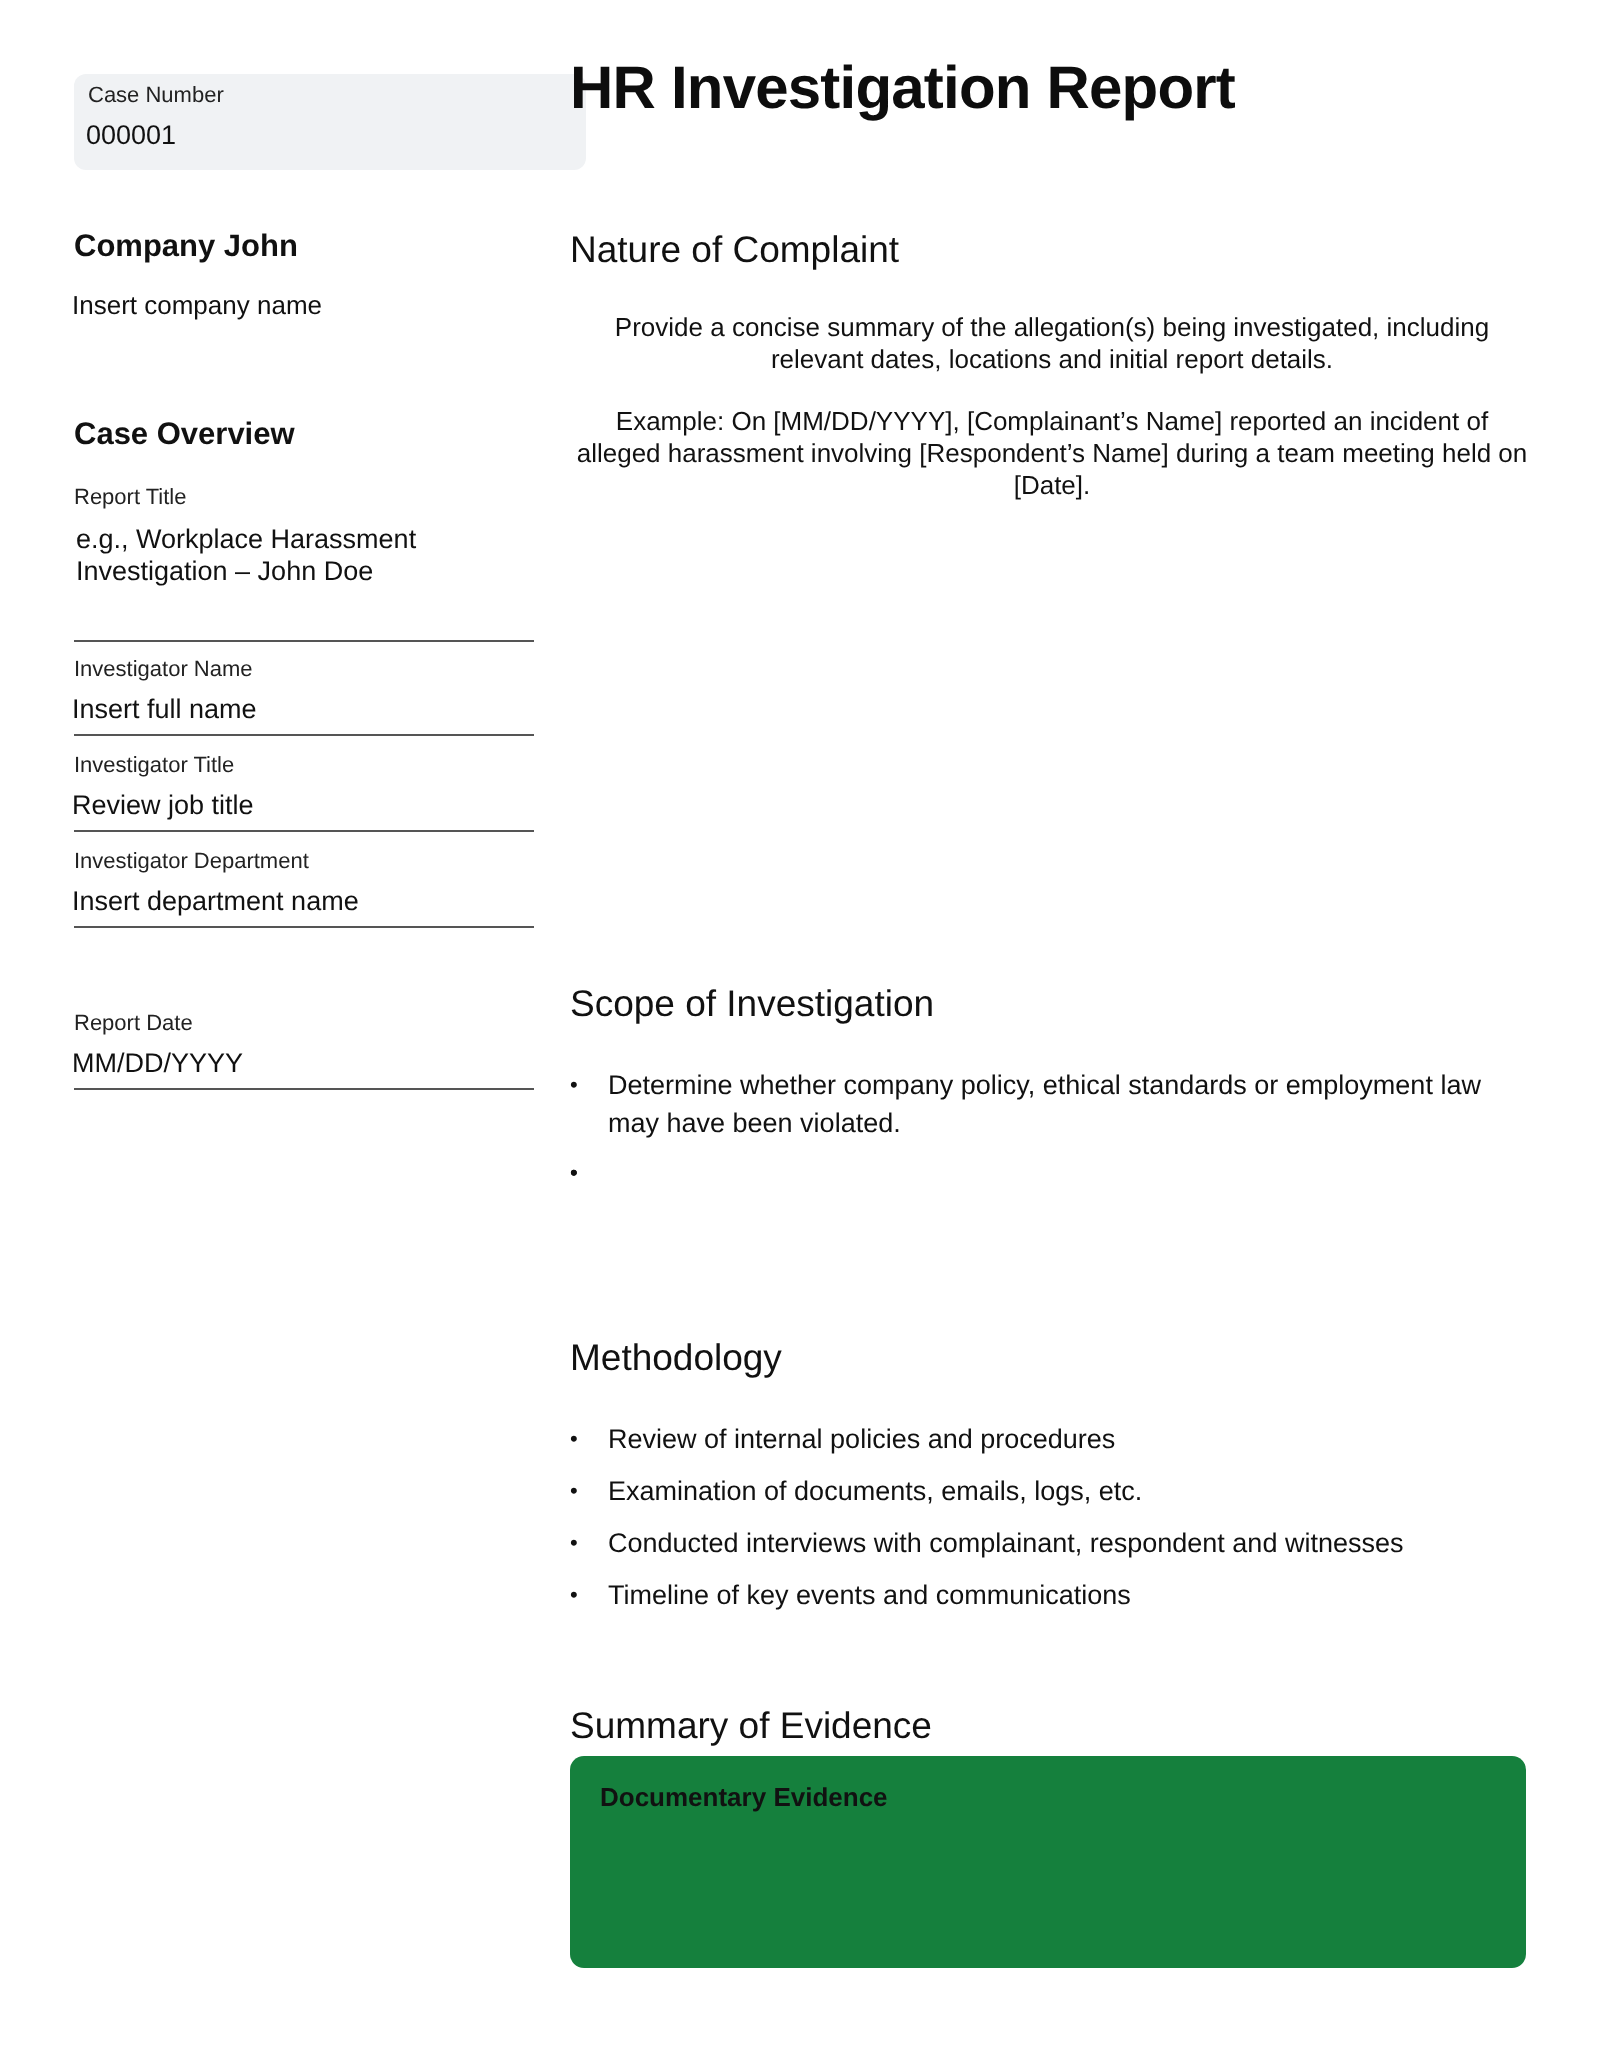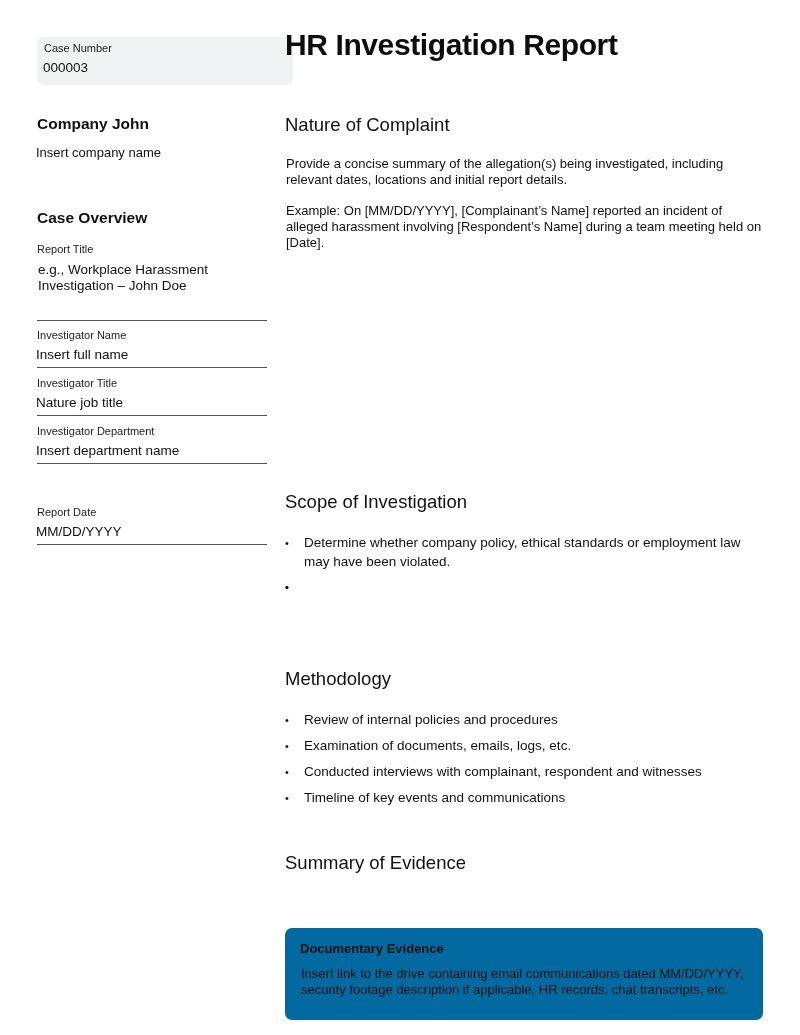--- a/index.html
+++ b/index.html
@@ -17,56 +17,56 @@
     .left-text { position: absolute; left: 36px; font-size: 13px; color: #111; }
     .field-lbl { position: absolute; left: 37px; font-size: 11px; color: #222; }
     .field-val { position: absolute; left: 36px; font-size: 13.5px; color: #111; line-height: 16px; }
     .field-line { position: absolute; left: 37px; width: 230px; height: 1px; background: #555; }
 
     .title {
       position: absolute; left: 285px; top: 28px; font-size: 30px; font-weight: bold;
       color: #0d0d0d; letter-spacing: -0.4px;
     }
     .sec-h { position: absolute; left: 285px; font-size: 18.5px; color: #111; text-align: right; }
-    .para { position: absolute; left: 286px; width: 480px; font-size: 13px; line-height: 16px; color: #111; }
+    .para { position: absolute; left: 286px; width: 480px; font-size: 13px; line-height: 16px; color: #111; text-align: center; }
 
     ul.bullets { position: absolute; left: 285px; width: 480px; list-style: none; }
     ul.bullets li { position: relative; padding-left: 19px; font-size: 13.5px; line-height: 18.5px; color: #111; }
     ul.bullets li .dot { position: absolute; left: 0; top: 0; font-size: 11px; }
 
     .evidence-box {
-      position: absolute; left: 285px; top: 928px; width: 478px; height: 92px;
-      background: #0369a1; border-radius: 7px;
+      position: absolute; left: 285px; top: 878px; width: 478px; height: 106px;
+      background: #15803d; border-radius: 7px;
     }
     .evidence-box .eh { position: absolute; left: 15px; top: 13px; font-size: 13px; font-weight: bold; color: #111; }
     .evidence-box .et { position: absolute; left: 16px; top: 38px; width: 450px; font-size: 13px; line-height: 16px; color: #111; }
   </style>
 </head>
 <body>
 
 <div class="case-box">
   <div class="lbl">Case Number</div>
-  <div class="val">000003</div>
+  <div class="val">000001</div>
 </div>
 
 <div class="left-h" style="top:115px;">Company John</div>
 <div class="left-text" style="top:145px;">Insert company name</div>
 
 <div class="left-h" style="top:209px;">Case Overview</div>
 
 <div class="field-lbl" style="top:243px;">Report Title</div>
 <div class="field-val" style="top:262px; left:38px; width:200px;">e.g., Workplace Harassment Investigation – John Doe</div>
 <div class="field-line" style="top:320px;"></div>
 
 <div class="field-lbl" style="top:329px;">Investigator Name</div>
 <div class="field-val" style="top:347px;">Insert full name</div>
 <div class="field-line" style="top:367px;"></div>
 
 <div class="field-lbl" style="top:377px;">Investigator Title</div>
-<div class="field-val" style="top:395px;">Nature job title</div>
+<div class="field-val" style="top:395px;">Review job title</div>
 <div class="field-line" style="top:415px;"></div>
 
 <div class="field-lbl" style="top:425px;">Investigator Department</div>
 <div class="field-val" style="top:443px;">Insert department name</div>
 <div class="field-line" style="top:463px;"></div>
 
 <div class="field-lbl" style="top:506px;">Report Date</div>
 <div class="field-val" style="top:524px;">MM/DD/YYYY</div>
 <div class="field-line" style="top:544px;"></div>
 
@@ -87,14 +87,13 @@
 <ul class="bullets" style="top:711px;">
   <li style="margin-bottom:7.5px;"><span class="dot">•</span><span>Review of internal policies and procedures</span></li>
   <li style="margin-bottom:7.5px;"><span class="dot">•</span><span>Examination of documents, emails, logs, etc.</span></li>
   <li style="margin-bottom:7.5px;"><span class="dot">•</span><span>Conducted interviews with complainant, respondent and witnesses</span></li>
   <li><span class="dot">•</span><span>Timeline of key events and communications</span></li>
 </ul>
 
 <div class="sec-h" style="top:852px;">Summary of Evidence</div>
 <div class="evidence-box">
   <div class="eh">Documentary Evidence</div>
-  <div class="et">Insert link to the drive containing email communications dated MM/DD/YYYY, security footage description if applicable, HR records, chat transcripts, etc.</div>
 </div>
 
 </body></html>

